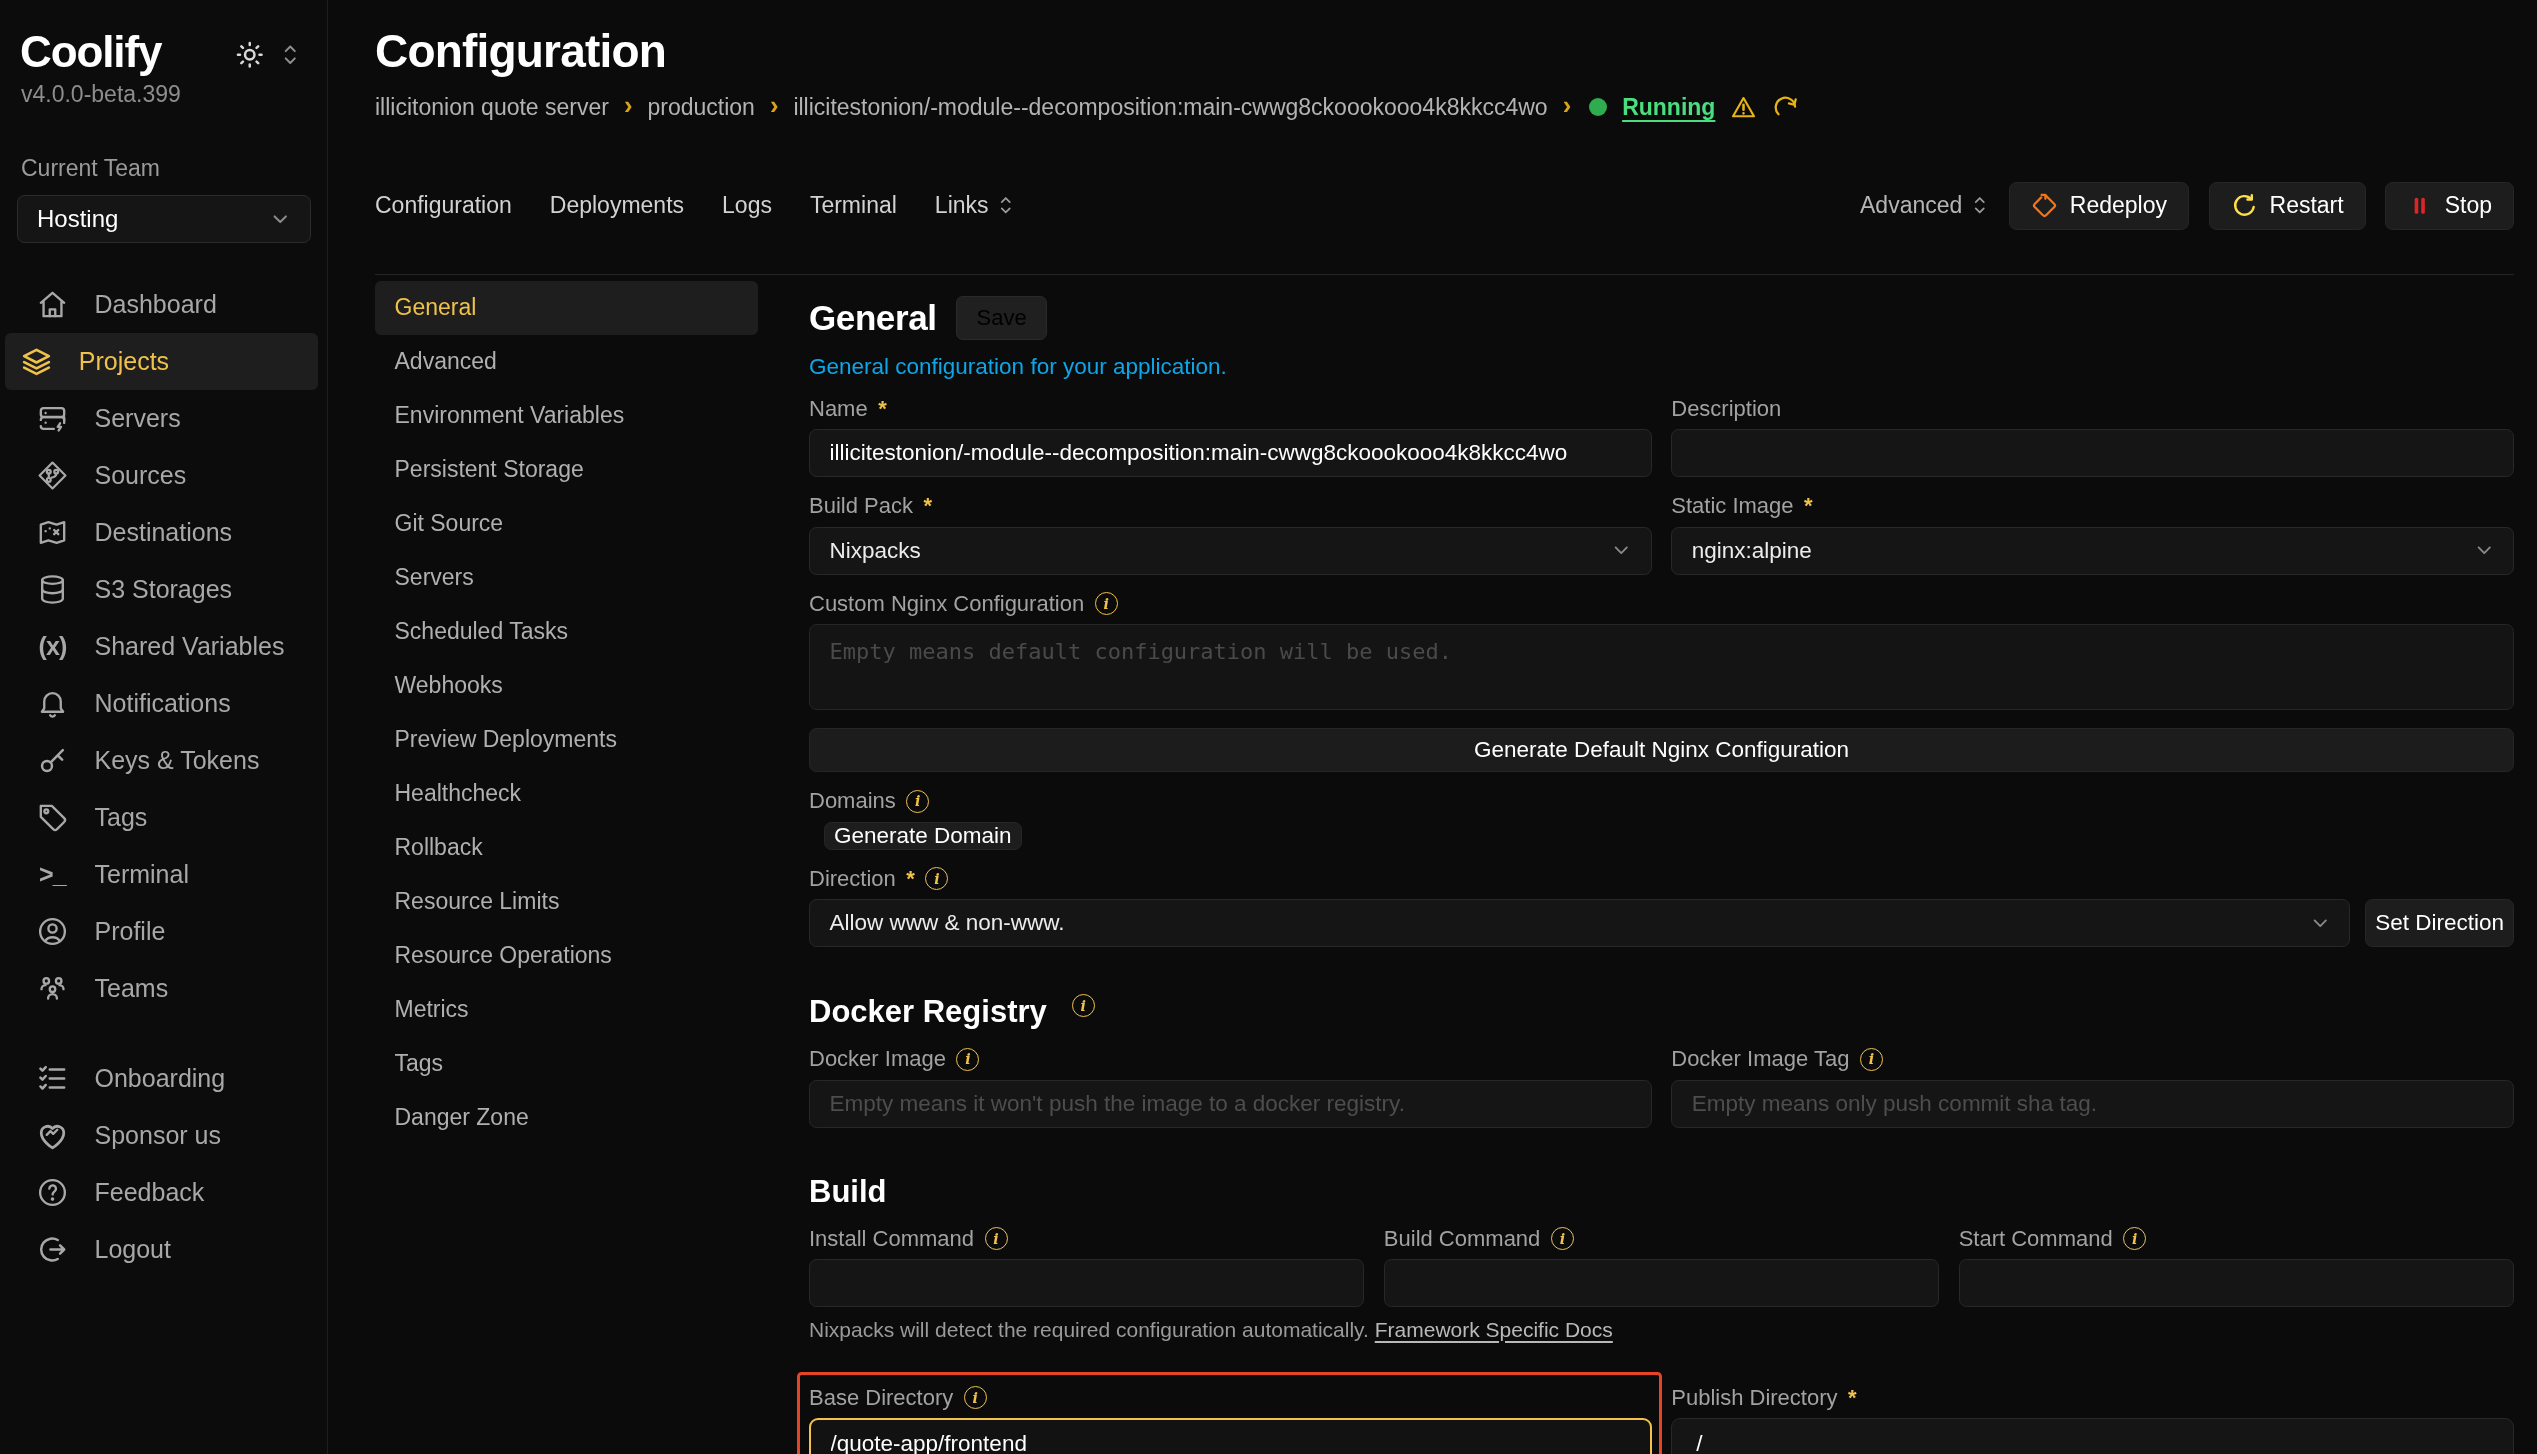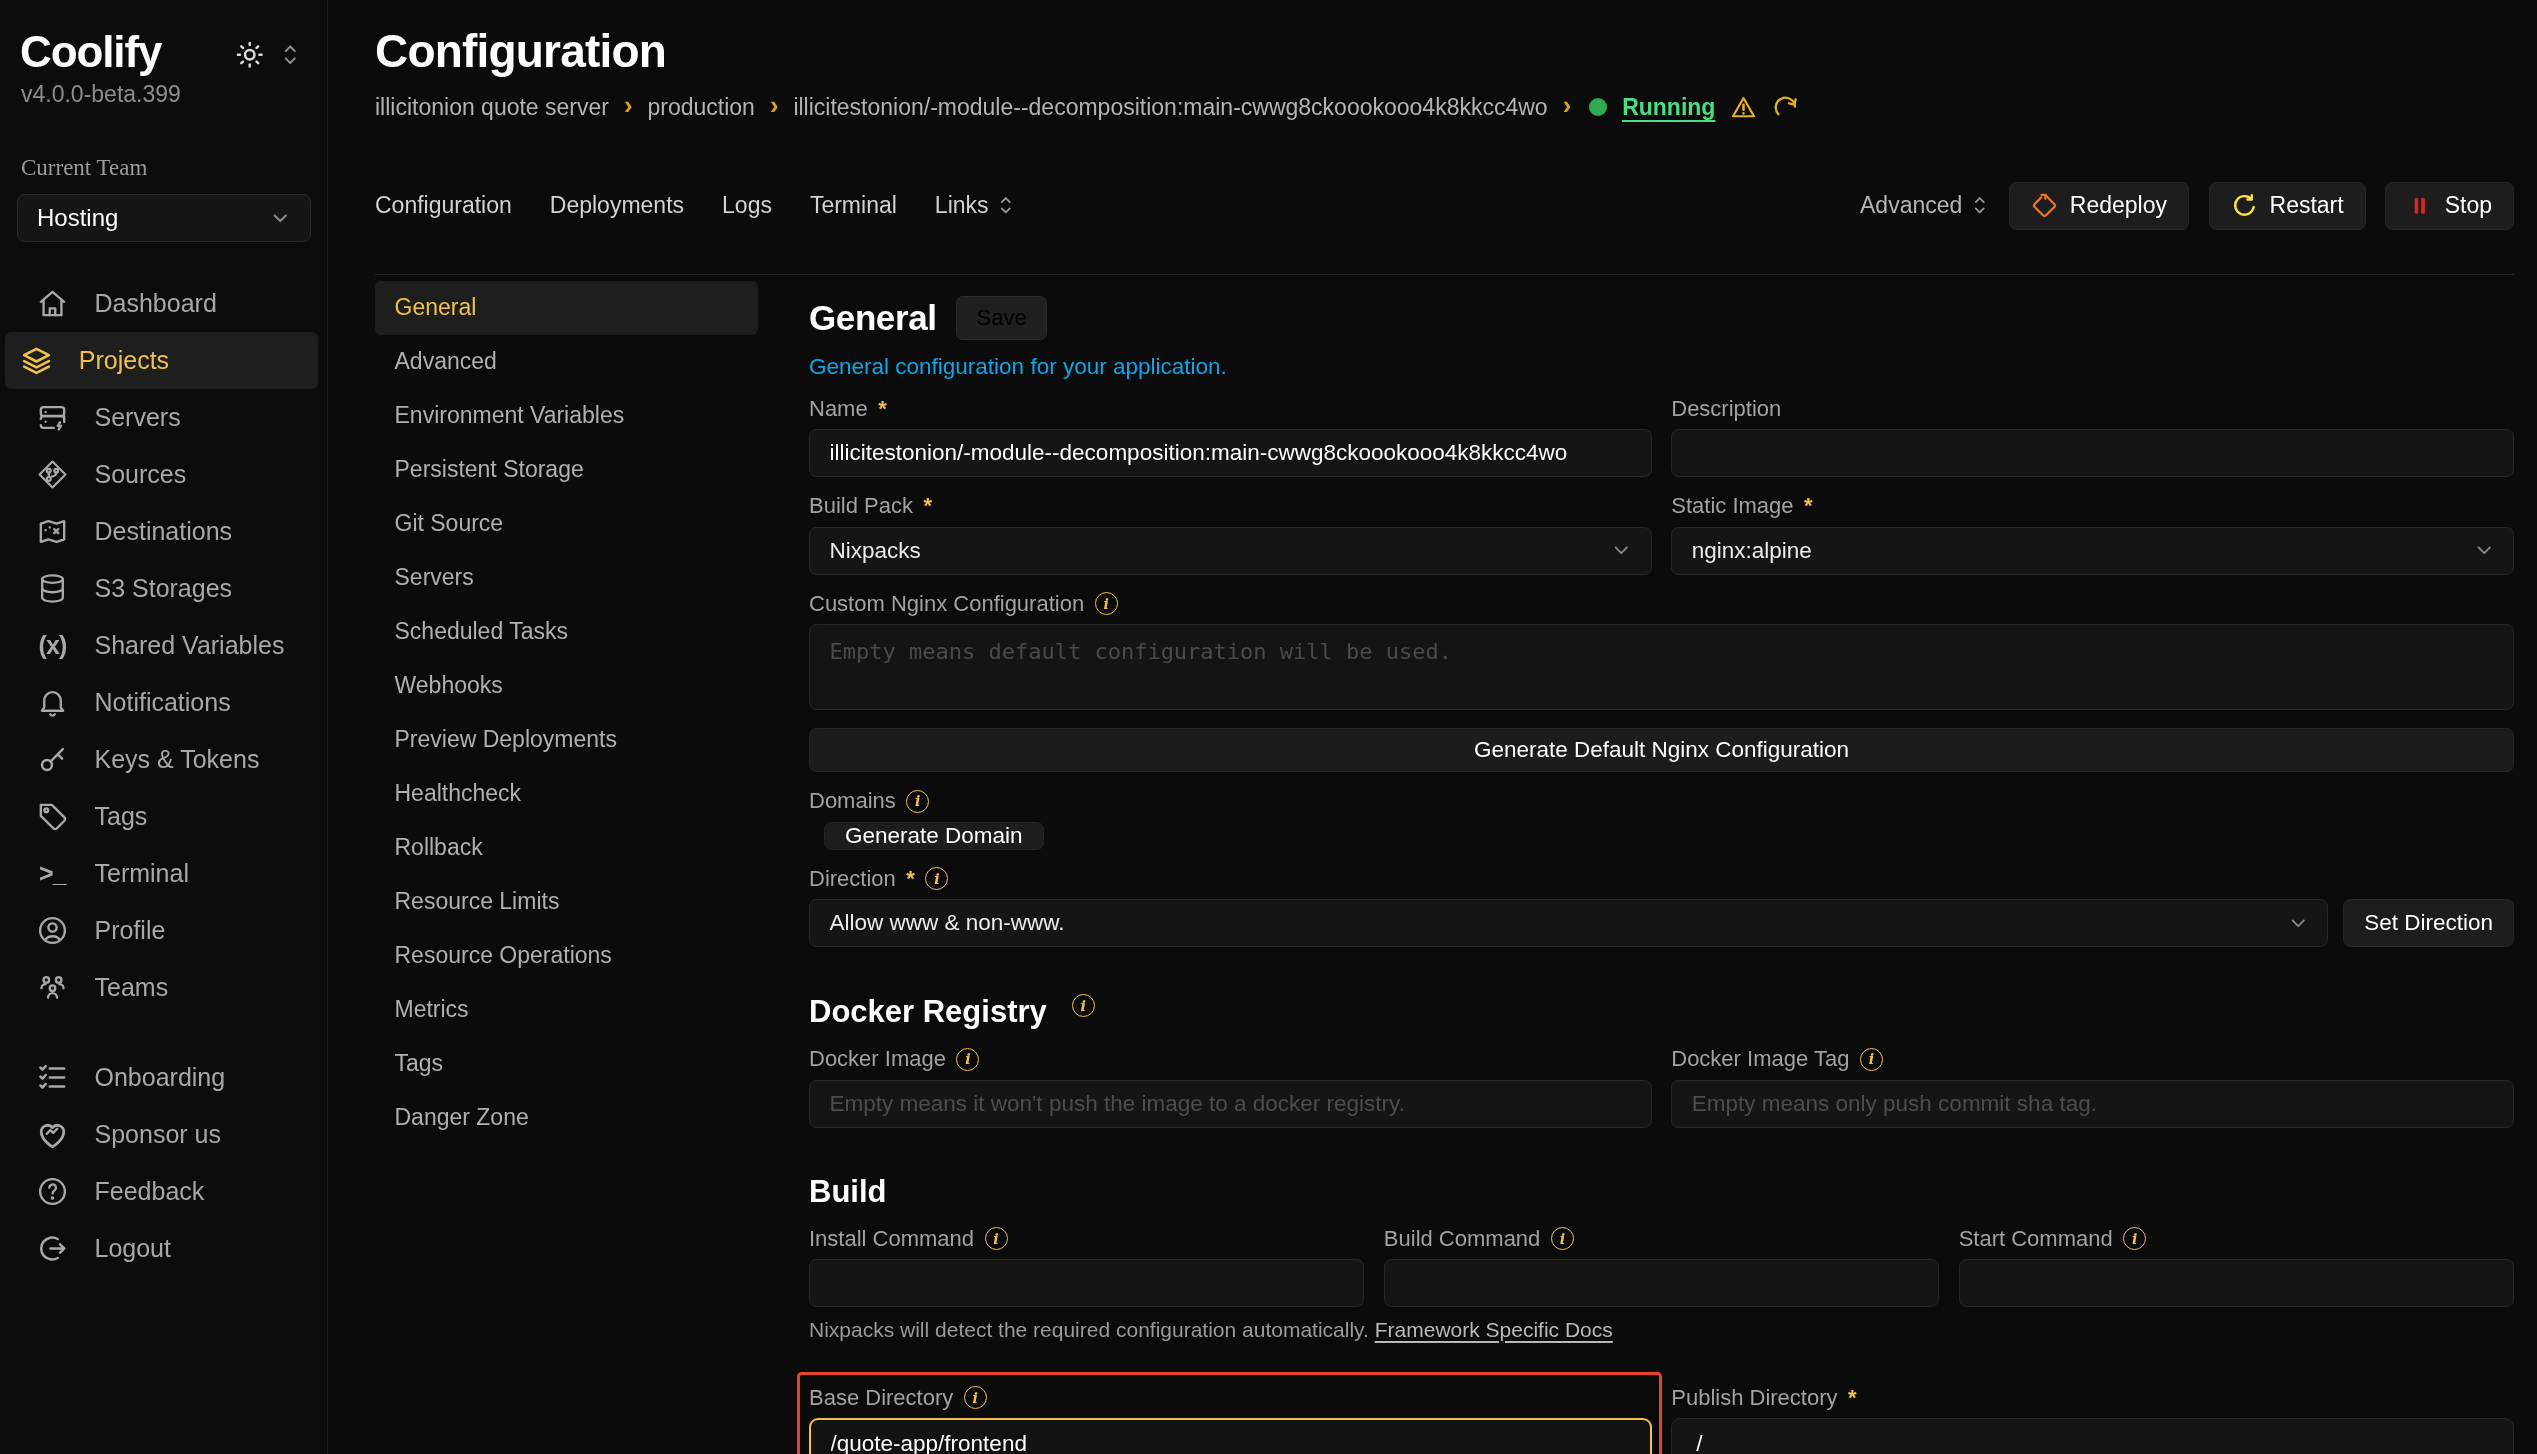--- a/index.html
+++ b/index.html
@@ -16,21 +16,21 @@
   .sidebar {
     width:328px; flex-shrink:0; height:100%;
     border-right:1.5px solid #1f1f1f;
     display:flex; flex-direction:column;
     padding-top:22.5px; background:#0c0c0c;
   }
   .logo-row { display:flex; align-items:flex-start; padding:6px 25.5px 0 20px; }
   .logo { font-size:44px; font-weight:700; letter-spacing:-1.1px; line-height:1.05; }
   .logo-icons { margin-left:auto; display:flex; align-items:center; gap:13.5px; padding-top:10.5px; }
   .version { color:#8d8d8d; font-size:23px; padding-left:21px; margin-top:6px; }
-  .team-label { color:#9a9a9a; font-size:23px; padding-left:21px; margin-top:47px;font-family:Liberation Serif, serif; }
+  .team-label { color:#9a9a9a; font-size:23px; padding-left:21px; margin-top:47px; }
   .team-select {
     margin:13.5px 16.5px 0 16.5px; height:48px; border:1.5px solid #2c2c2c; border-radius:7.5px;
     background:#151515; display:flex; align-items:center; justify-content:space-between;
     padding:0 18px 0 19.5px; font-size:24px; cursor:pointer;
   }
   .nav { margin-top:33px; flex:1; }
   .nav-footer { padding-bottom:19.5px; }
   .nav-item {
     height:57px; display:flex; align-items:center; gap:25.5px;
     padding-left:36px; color:#a8a8a8; font-size:25px; cursor:pointer;
@@ -102,21 +102,21 @@
   }
   .ta::placeholder { color:#4a4a4a; }
   .wide-btn {
     margin-top:12px; height:44px; width:100%; background:#1c1c1c; border:0.8px solid #262626; border-radius:7.5px;
     display:flex; align-items:center; justify-content:center; font-size:22.5px; color:#fff; cursor:pointer;
   }
   .inline-row { display:flex; align-items:stretch; }
   .inline-row .inp, .inline-row .sel { flex:1; min-width:0; }
   .side-btn {
     margin-left:15px; background:#1d1d1d; border:0.8px solid #272727; border-radius:7.5px;
-    display:flex; align-items:center; padding:0 20px; font-size:22.5px; color:#fff; white-space:nowrap; cursor:pointer;
+    display:flex; align-items:center; padding:0 9px; font-size:22.5px; color:#fff; white-space:nowrap; cursor:pointer;
   }
   .h3 { display:flex; gap:25px; }
   .h3 h3 { font-size:31px; font-weight:700; }
   .docker-head { margin-top:47px; }
   .build-head { margin-top:46px; }
   .helper { margin-top:10.5px; color:#9a9a9a; font-size:21px; }
   .helper a { color:#b9b9b9; text-decoration:underline; text-underline-offset:3.8px; cursor:pointer; }
 
   .last-row { margin-top:30px; }
   .hl-red {

